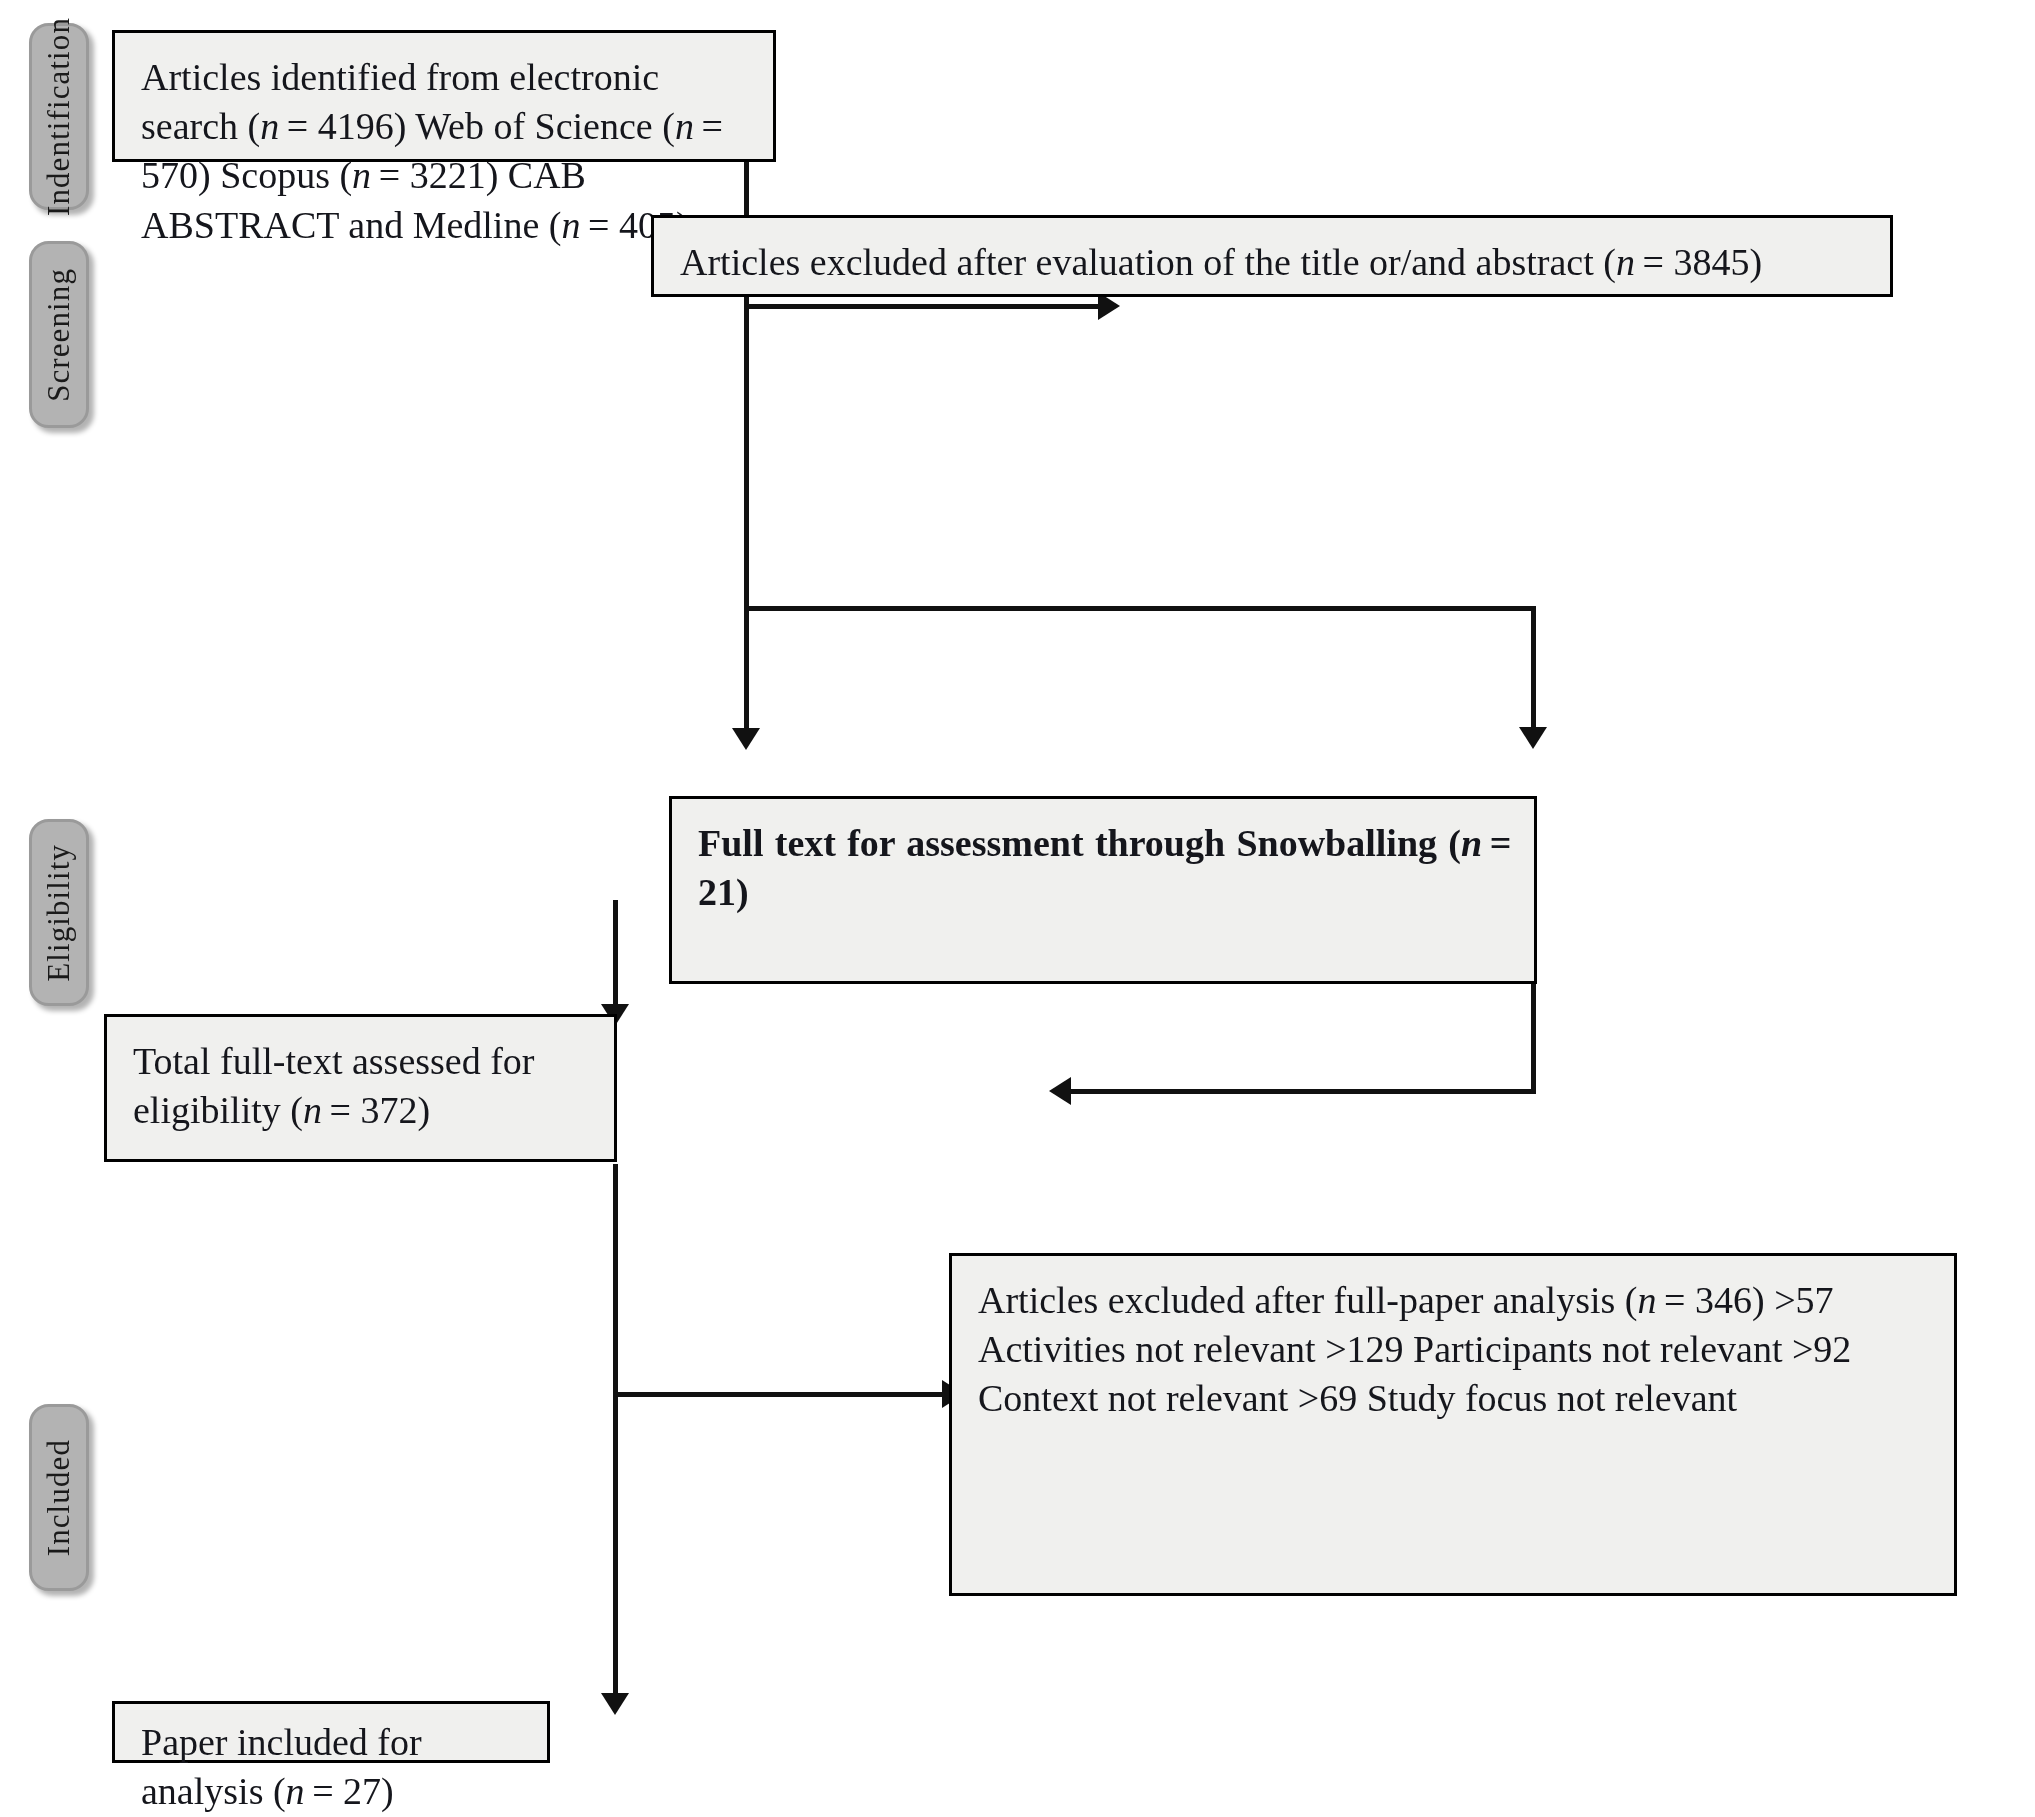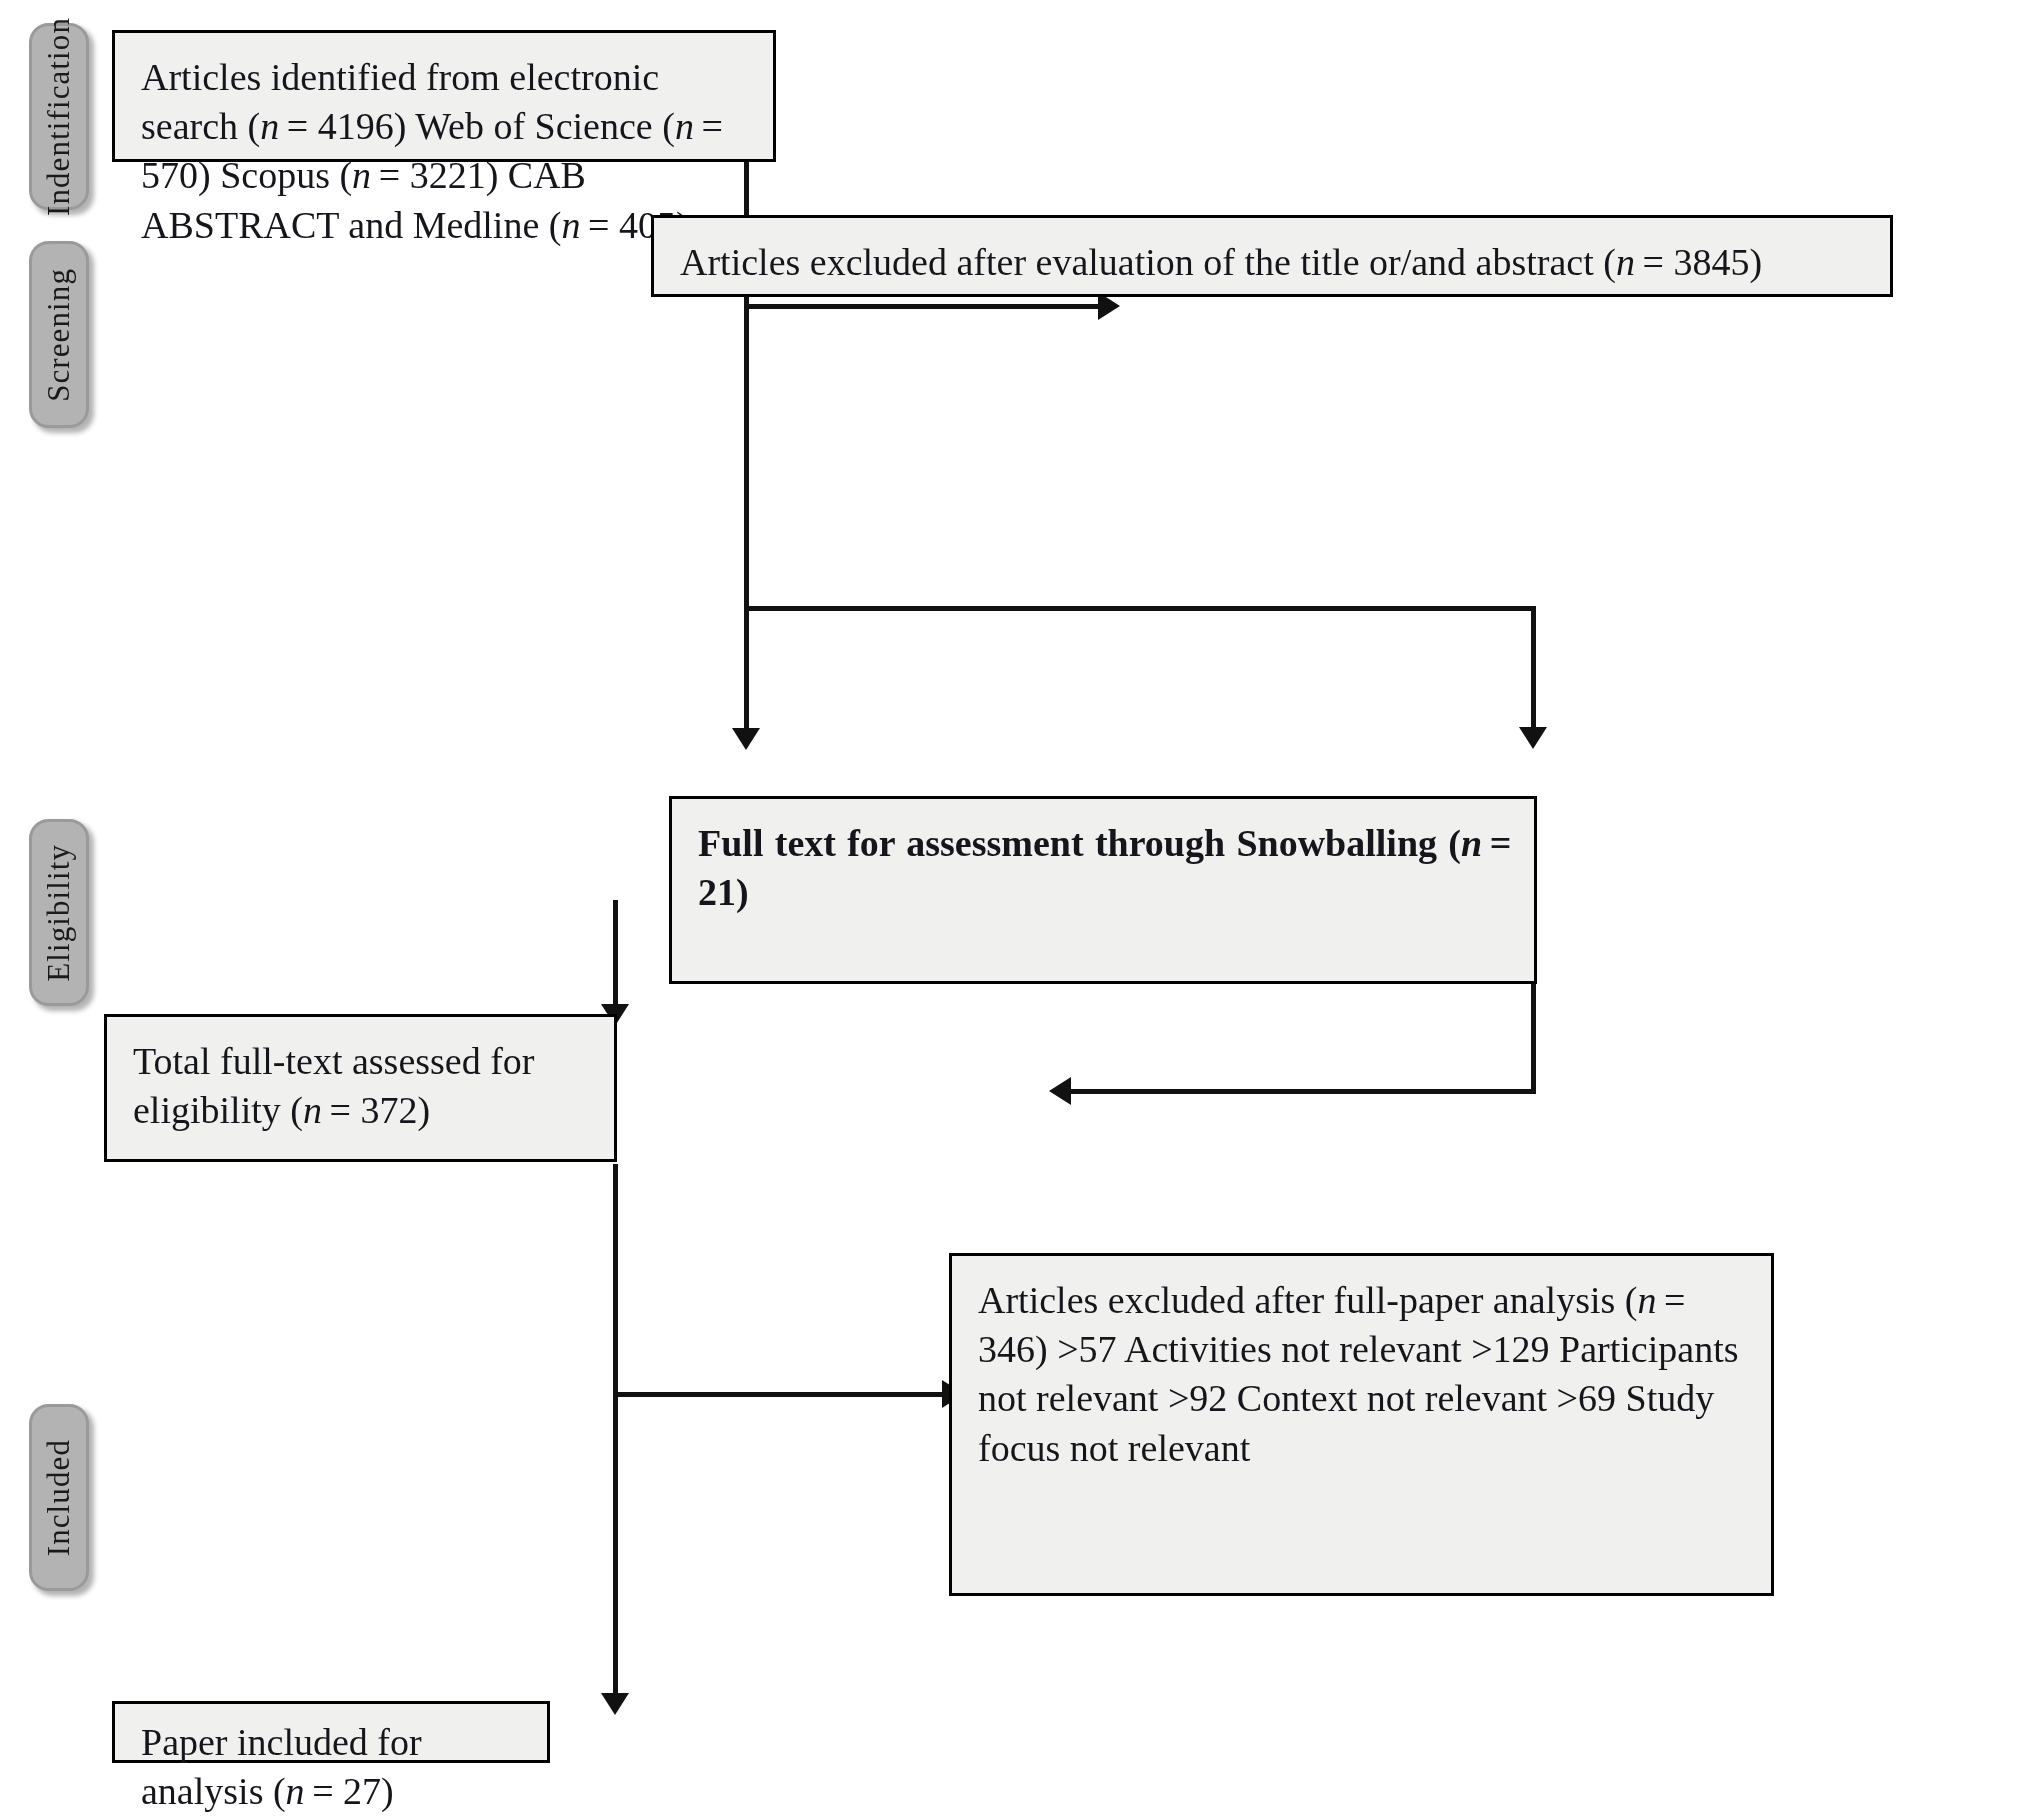--- a/index.html
+++ b/index.html
@@ -137,21 +137,21 @@
 
 
   <div class="flow-box justify" style="left:669px; top:796px; width:868px; height:188px;font-weight:bold;">
     <span class="box-text">Full text for assessment through Snowballing (<span class="np">n</span> = 21)</span>
   </div>
 
   <div class="flow-box" style="left:104px; top:1014px; width:513px; height:148px;">
     <span class="box-text">Total full-text assessed for eligibility (<span class="np">n</span> = 372)</span>
   </div>
 
-  <div class="flow-box" style="left:949px; top:1253px; width:825px; height:343px;">
+  <div class="flow-box" style="left:949px; top:1253px; width:1008px; height:343px;">
     <span class="box-text">Articles excluded after full-paper analysis (<span class="np">n</span> = 346) &gt;57 Activities not relevant  &gt;129 Participants not relevant &gt;92 Context not relevant  &gt;69 Study focus not relevant</span>
   </div>
 
   <div class="flow-box" style="left:112px; top:1701px; width:438px; height:62px; padding-top:13.6px;">
     <span class="box-text">Paper included for analysis (<span class="np">n</span> = 27)</span>
   </div>
 
 </div>
 
 

